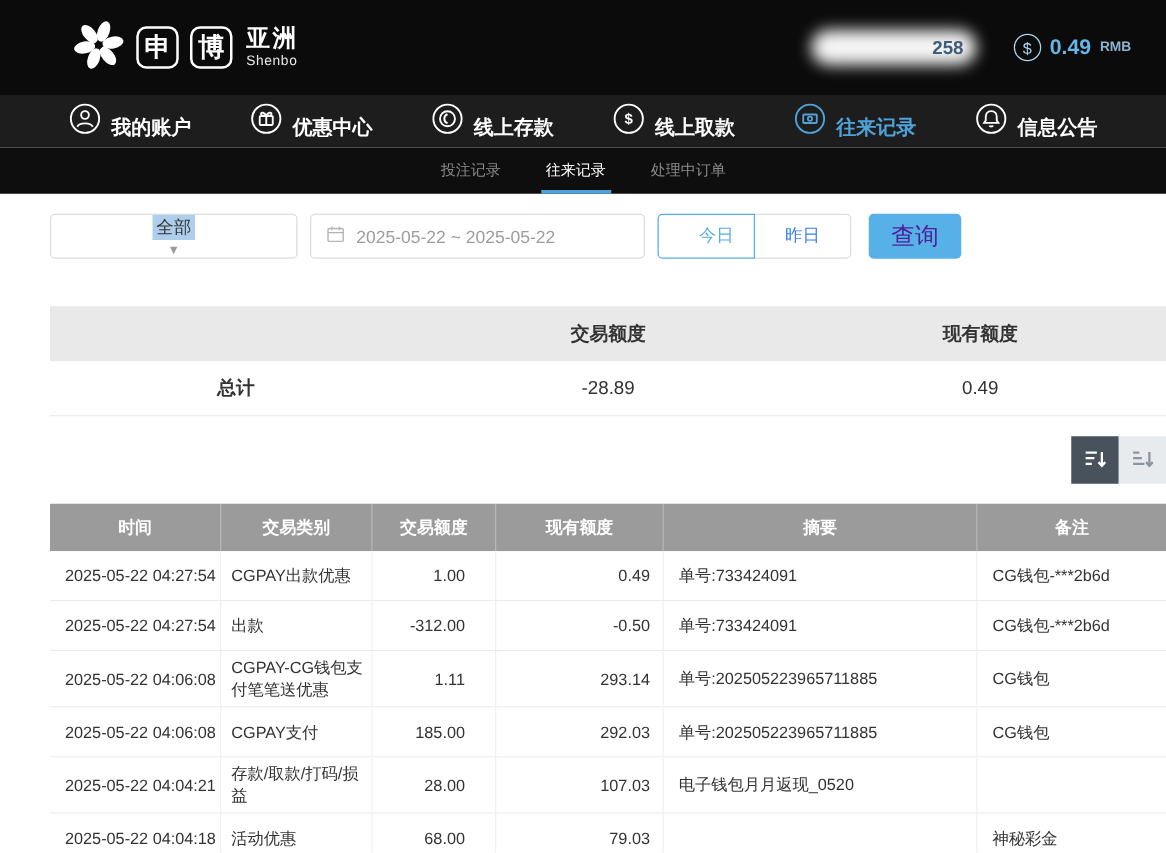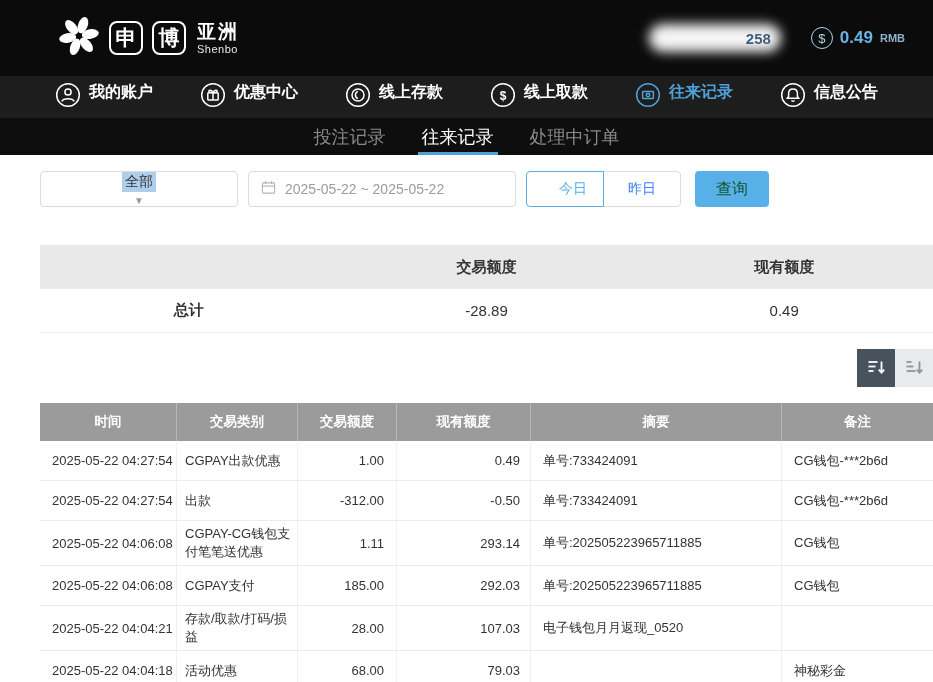--- a/index.html
+++ b/index.html
@@ -23,28 +23,28 @@
                        color:#3f5e7d; filter: blur(0.4px); }
   .balance { display:flex; align-items:center; gap:7px; }
   .coin-ico { width:22px; height:22px; border:1.5px solid #a8d4ef; border-radius:50%; color:#a8d4ef;
               font-size:13px; display:flex; align-items:center; justify-content:center; }
   .balance .amt { color:#67b4e6; font-size:17px; font-weight:bold; }
   .balance .cur { color:#8fb3cc; font-size:11px; font-weight:bold; }
 
   
   .nav { height: 42px; background: #1d1d1d; display:flex; align-items:center;
          justify-content:space-between; padding: 0 55px; }
-  .nav-item { display:flex; align-items:flex-start; gap:8px; color:#fff; font-size:16px;
+  .nav-item { display:flex; align-items:flex-end; gap:8px; color:#fff; font-size:16px;
               font-weight:bold; cursor:pointer; white-space:nowrap; }
   .nav-item.active { color:#4fa2d8; }
   .nav-ico { flex:0 0 auto; display:block; }
 
   
   .subnav { height: 37px; background:#0e0e0e; display:flex; justify-content:center; gap:24px; }
-  .subnav-item { color:#8a8a8a; font-size:18px; display:flex; align-items:center;
+  .subnav-item { color:#8a8a8a; font-size:12px; display:flex; align-items:center;
                  position:relative; padding:0 6px; cursor:pointer; }
   .subnav-item.active { color:#fff; }
   .subnav-item.active::after { content:''; position:absolute; left:2px; right:2px; bottom:0;
                                height:3px; background:#4fa2d8; }
 
   
   .filter-row { display:flex; align-items:center; margin:16px 40px 0 40px; }
   .select-box { width:198px; height:36px; border:1px solid #dcdcdc; border-radius:4px;
                 display:flex; align-items:center; justify-content:space-between; padding:0 10px;
                 font-size:14px; color:#333; cursor:pointer;flex-direction:column; }
@@ -53,22 +53,22 @@
   .date-box { width:268px; height:36px; border:1px solid #dcdcdc; border-radius:4px;
               display:flex; align-items:center; gap:9px; padding:0 12px; color:#9c9c9c;
               font-size:14px; margin-left:10px; cursor:pointer; }
   .quick-group { display:flex; margin-left:10px; }
   .quick-btn { width:78px; height:36px; border:1px solid #dcdcdc; background:#fff; color:#3b82f6;
                font-size:14px; display:flex; align-items:center; justify-content:center;
                margin-left:-1px; cursor:pointer; }
   .quick-btn:first-child { border-radius:4px 0 0 4px; margin-left:0;padding-left:16px; }
   .quick-btn:last-child { border-radius:0 4px 4px 0; }
   .quick-btn.active { border-color:#57aee3; color:#57aee3; position:relative; z-index:1; }
-  .search-btn { width:74px; height:36px; background:#57b0e8; color:#14532d; border:none; border-radius:4px;
-                font-size:16px; display:flex; align-items:center; justify-content:center;
+  .search-btn { width:74px; height:36px; background:#57b0e8; color:#4c1d95; border:none; border-radius:4px;
+                font-size:19px; display:flex; align-items:center; justify-content:center;
                 margin-left:14px; cursor:pointer; }
 
   
   .summary { margin:38px 0 0 40px; width:893px; }
   .sum-header { display:flex; background:#e9e9e9; height:44px; align-items:center; }
   .sum-header .col { width:33.34%; text-align:center; font-size:15px; color:#333; font-weight:bold; }
   .sum-row { display:flex; background:#fff; height:44px; align-items:center;
              border-bottom:1px solid #ececec; font-size:15px; color:#333; }
   .sum-row .col { width:33.34%; text-align:center; }
   .sum-row .label { font-weight:bold; }
@@ -88,21 +88,21 @@
                       display:flex; align-items:center; justify-content:center; }
   .tbl-header .cell:last-child { border-right:none; }
   .tbl-row { display:flex; align-items:stretch; min-height:40px; border-bottom:1px solid #ebebeb;
              background:#fff; font-size:13px; color:#333; }
   .tbl-row .cell { display:flex; align-items:center; border-right:1px solid #f0f0f0; padding:4px 0; }
   .tbl-row .cell:last-child { border-right:none; }
   .c1 { width:137px; } .c2 { width:121px; } .c3 { width:99px; }
   .c4 { width:134px; } .c5 { width:251px; } .c6 { flex:1; }
   .tbl-row .c1 { padding-left:12px; }
   .tbl-row .c2 { padding-left:8px; padding-right:6px; }
-  .tbl-row .c3 { justify-content:flex-end; padding-right:12px; }
+  .tbl-row .c3 { justify-content:flex-end; padding-right:24px; }
   .tbl-row .c4 { justify-content:flex-end; padding-right:10px; }
   .tbl-row .c5 { padding-left:12px; }
   .tbl-row .c6 { padding-left:12px; }
 </style>
 </head>
 <body>
 
 <div class="topbar">
   <div class="brand">
     <span>

